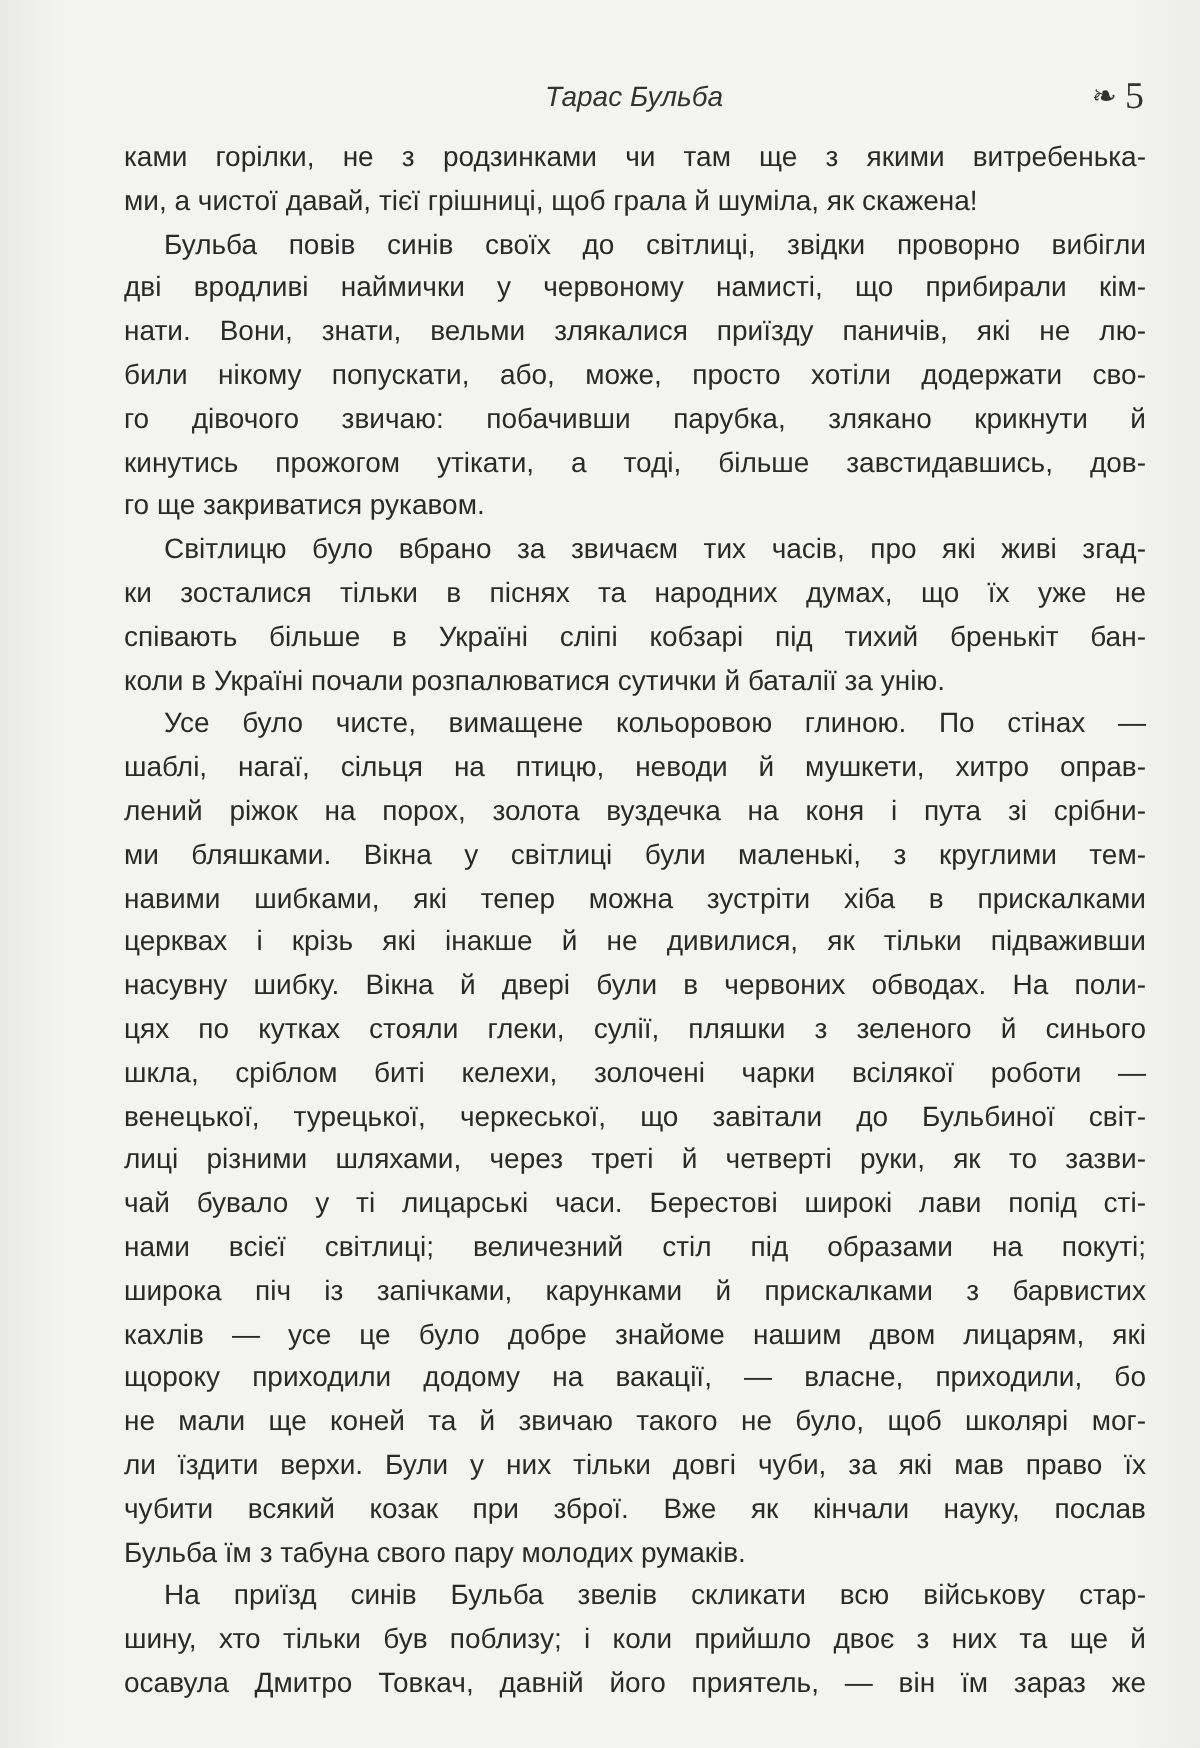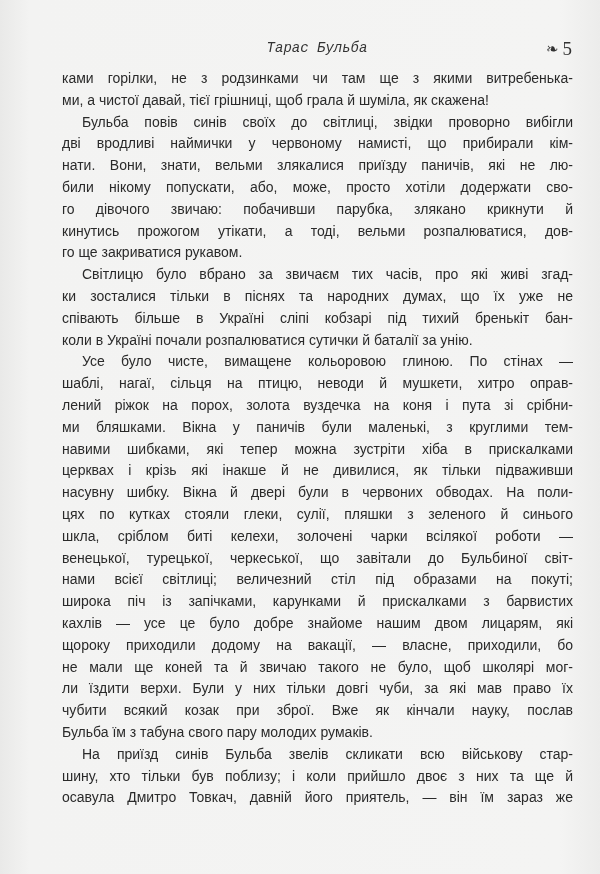--- a/index.html
+++ b/index.html
@@ -12,21 +12,21 @@
   }
   .page {
     position: absolute; left: 0; top: 0; width: 600px; height: 874px;
     background: linear-gradient(90deg, #e9e9e8 0px, #f3f3f2 30px, #f4f4f3 560px, #ececeb 600px);
   }
   .header {
     position: absolute; top: 38px; left: 62px; width: 510px; height: 22px;
   }
   .running-title {
     position: absolute; left: 0; width: 100%; text-align: center; top: 2px;
-    font-family: Liberation Mono, monospace; font-style: italic; font-size: 14px; color: #333;
+    font-family: Liberation Sans, sans-serif; font-style: italic; font-size: 14px; color: #333;
   }
   .page-num {
     position: absolute; right: 0; top: 0; font-family: "Liberation Serif", serif; font-size: 19px; color: #333;
     display: flex; align-items: center; gap: 4px;
   }
   .ornament { font-size: 15px; line-height: 1; }
   .text {
     position: absolute; left: 62px; top: 68px; width: 511px;
     font-family: "Liberation Sans", sans-serif;
     font-size: 14px; line-height: 21.8px; color: #2a2a2a;
@@ -51,40 +51,42 @@
       <div>
         <span class="line">ками горілки, не з родзинками чи там ще з якими витребенька-</span>
         <span class="line last">ми, а чистої давай, тієї грішниці, щоб грала й шуміла, як скажена!</span>
       </div>
       <div>
         <span class="line indent">Бульба повів синів своїх до світлиці, звідки проворно вибігли</span>
         <span class="line">дві вродливі наймички у червоному намисті, що прибирали кім-</span>
         <span class="line">нати. Вони, знати, вельми злякалися приїзду паничів, які не лю-</span>
         <span class="line">били нікому попускати, або, може, просто хотіли додержати сво-</span>
         <span class="line">го дівочого звичаю: побачивши парубка, злякано крикнути й</span>
-        <span class="line">кинутись прожогом утікати, а тоді, вельми розпалюватися, дов-</span>
+        <span class="line">кинутись прожогом утікати, а тоді, більше завстидавшись, дов-</span>
         <span class="line last">го ще закриватися рукавом.</span>
       </div>
       <div>
         <span class="line indent">Світлицю було вбрано за звичаєм тих часів, про які живі згад-</span>
         <span class="line">ки зосталися тільки в піснях та народних думах, що їх уже не</span>
         <span class="line">співають більше в Україні сліпі кобзарі під тихий бренькіт бан-</span>
         <span class="line last">коли в Україні почали розпалюватися сутички й баталії за унію.</span>
       </div>
       <div>
         <span class="line indent">Усе було чисте, вимащене кольоровою глиною. По стінах —</span>
         <span class="line">шаблі, нагаї, сільця на птицю, неводи й мушкети, хитро оправ-</span>
         <span class="line">лений ріжок на порох, золота вуздечка на коня і пута зі срібни-</span>
-        <span class="line">ми бляшками. Вікна у паничів були маленькі, з круглими тем-</span>
+        <span class="line">ми бляшками. Вікна у світлиці були маленькі, з круглими тем-</span>
         <span class="line">навими шибками, які тепер можна зустріти хіба в прискалками</span>
         <span class="line">церквах і крізь які інакше й не дивилися, як тільки підваживши</span>
         <span class="line">насувну шибку. Вікна й двері були в червоних обводах. На поли-</span>
         <span class="line">цях по кутках стояли глеки, сулії, пляшки з зеленого й синього</span>
         <span class="line">шкла, сріблом биті келехи, золочені чарки всілякої роботи —</span>
         <span class="line">венецької, турецької, черкеської, що завітали до Бульбиної світ-</span>
+        <span class="line">лиці різними шляхами, через треті й четверті руки, як то зазви-</span>
+        <span class="line">чай бувало у ті лицарські часи. Берестові широкі лави попід сті-</span>
         <span class="line">нами всієї світлиці; величезний стіл під образами на покуті;</span>
         <span class="line">широка піч із запічками, карунками й прискалками з барвистих</span>
         <span class="line">кахлів — усе це було добре знайоме нашим двом лицарям, які</span>
         <span class="line">щороку приходили додому на вакації, — власне, приходили, бо</span>
         <span class="line">не мали ще коней та й звичаю такого не було, щоб школярі мог-</span>
         <span class="line">ли їздити верхи. Були у них тільки довгі чуби, за які мав право їх</span>
         <span class="line">чубити всякий козак при зброї. Вже як кінчали науку, послав</span>
         <span class="line last">Бульба їм з табуна свого пару молодих румаків.</span>
       </div>
       <div>

